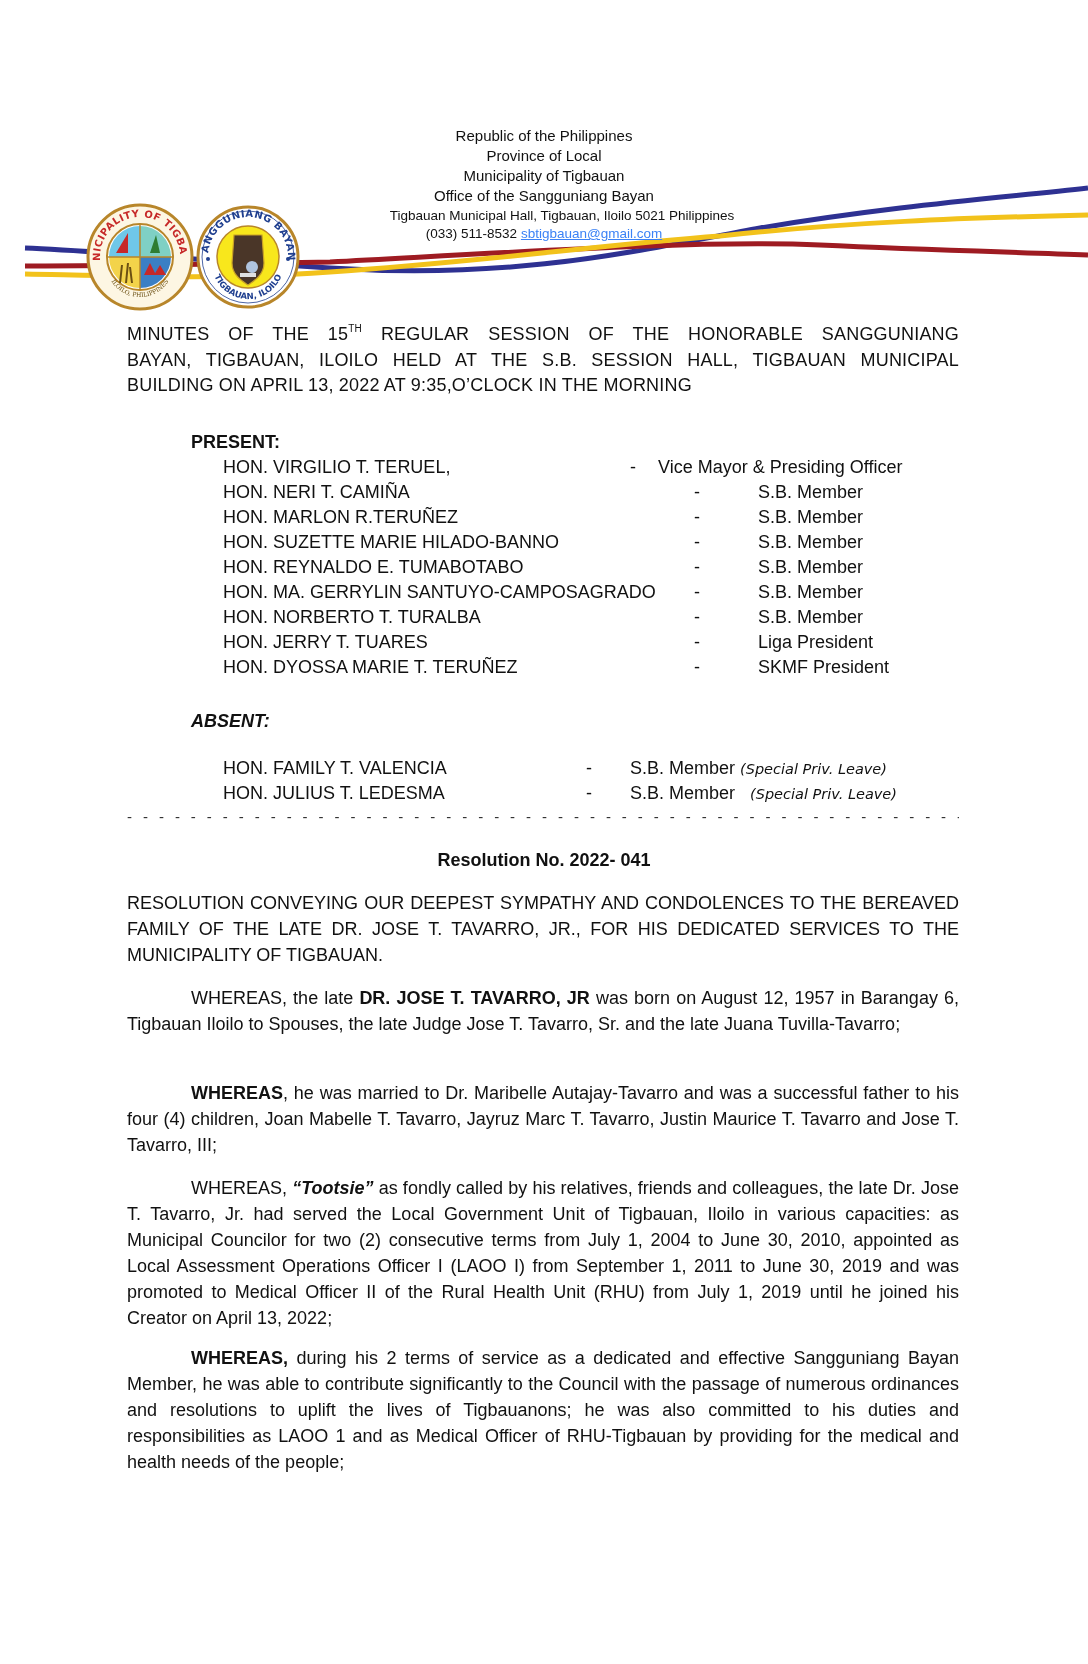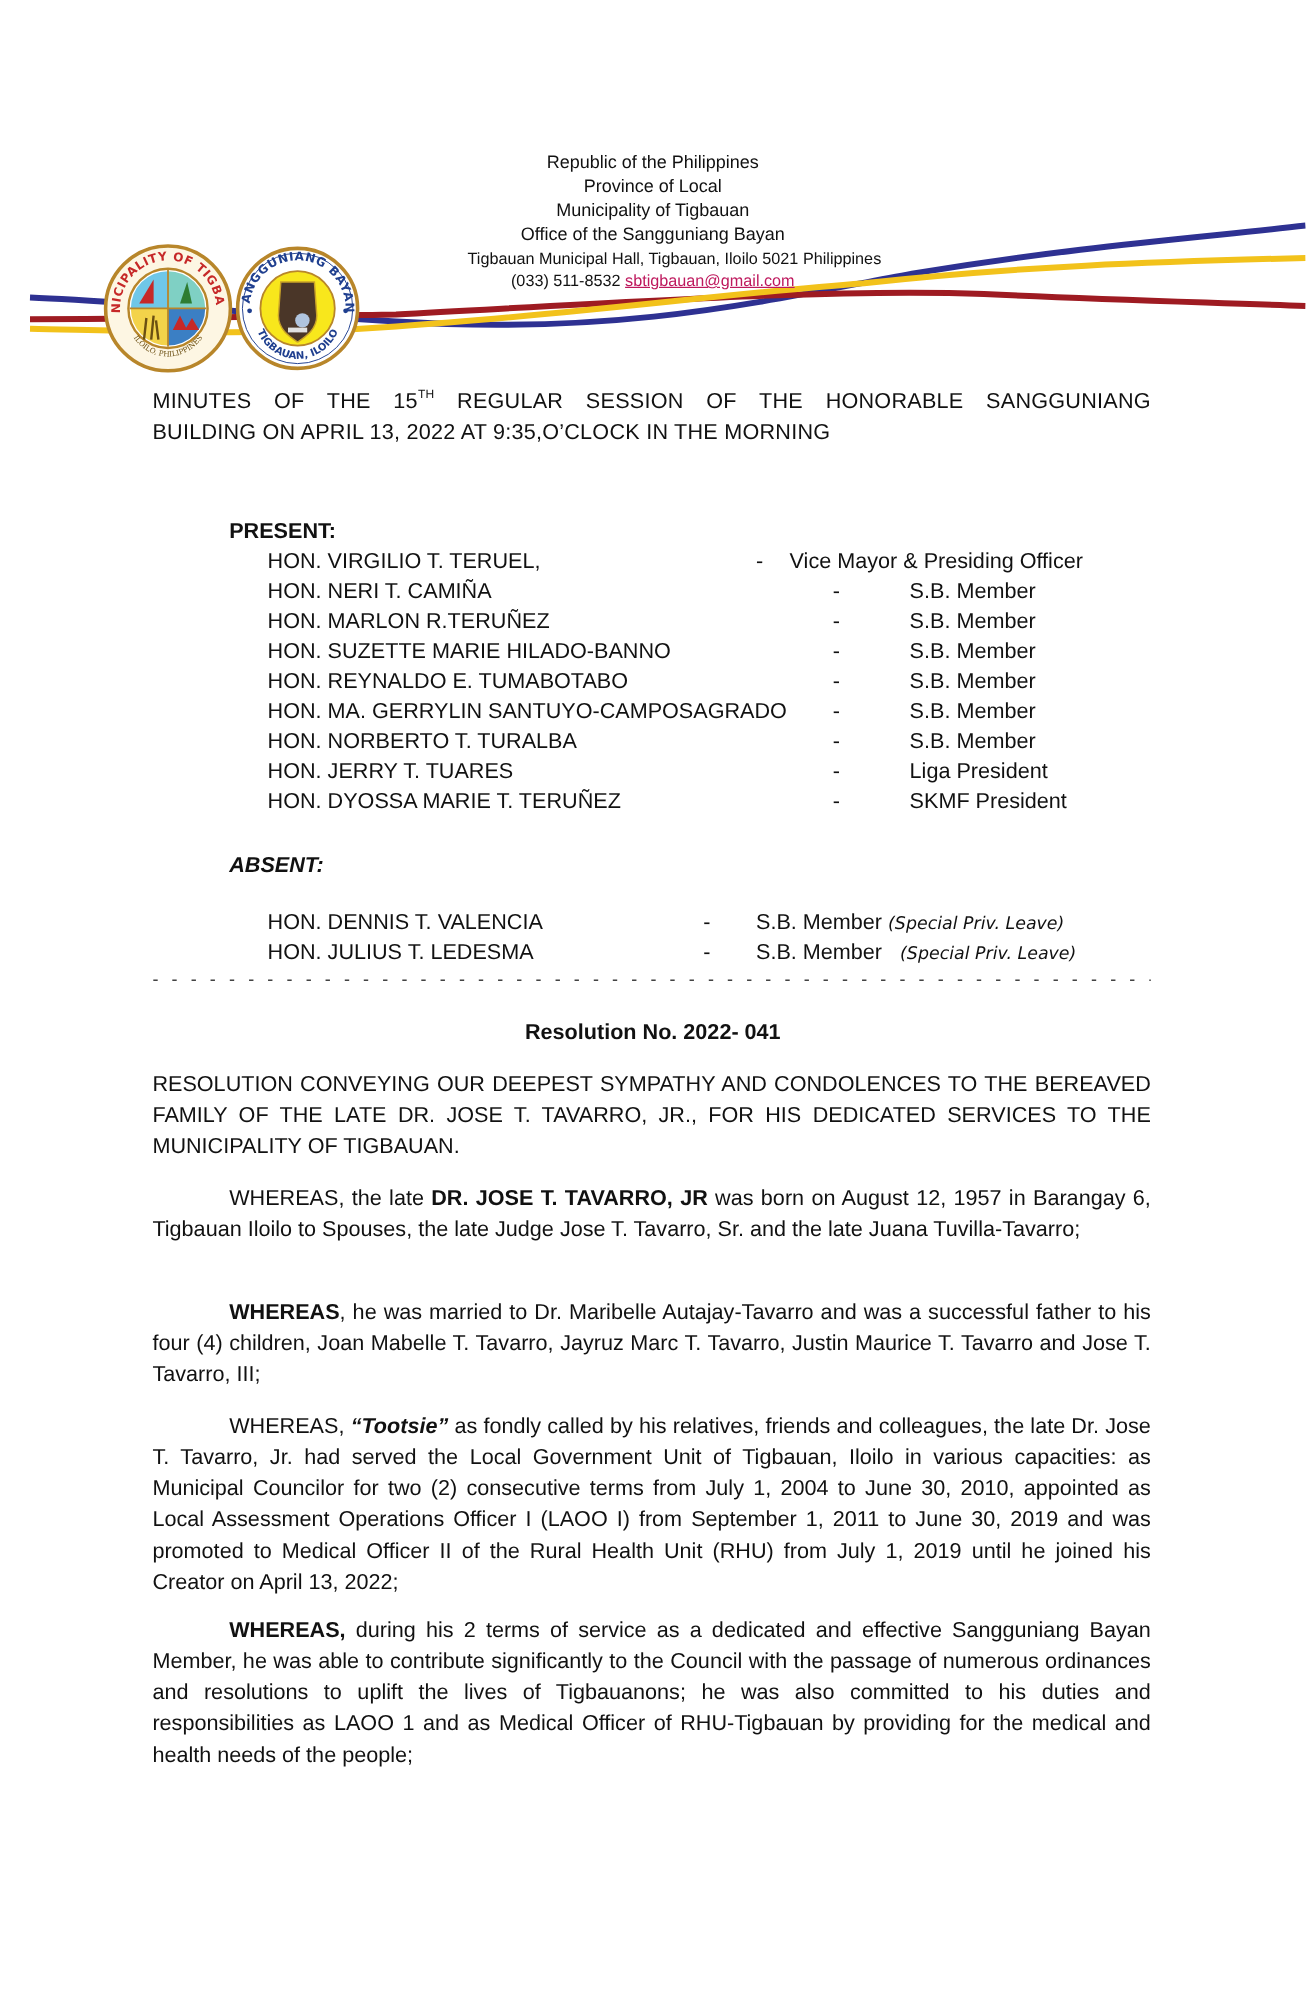--- a/index.html
+++ b/index.html
@@ -1,21 +1,21 @@
 <!DOCTYPE html>
 <html><head>
 <meta charset="utf-8">
 <style>
   html, body { margin: 0; padding: 0; background: #ffffff; }
   body { width: 1088px; height: 1664px; position: relative; overflow: hidden;
          font-family: "Liberation Sans", sans-serif; color: #111; }
   .hdr-line { position: absolute; left: 0; width: 1088px; text-align: center;
               font-size: 15px; line-height: 20px; color: #111; }
   .hdr-line.small { font-size: 13.5px; }
-  .hdr-link { color: #be185d; text-decoration: underline; }
+  .hdr-link { color: #3b82f6; text-decoration: underline; }
   .ribbon { position: absolute; left: 0; top: 0; }
   .seal { position: absolute; }
   .title { position: absolute; left: 127px; width: 832px; font-size: 18px; line-height: 25.5px;
            text-align: justify; text-align-last: left; letter-spacing: 0.2px; }
   .title .line { display: block; text-align: justify; text-align-last: justify; }
   .title .line.last { text-align-last: left; }
   .title sup { font-size: 10px; vertical-align: 8px; line-height: 0; }
   .section-label { position: absolute; left: 191px; font-size: 18px; font-weight: bold; }
   .section-label.italic { font-style: italic; }
   .row { position: absolute; left: 0; width: 1088px; font-size: 18px; line-height: 26px; height: 26px; }
@@ -90,20 +90,21 @@
 <div class="hdr-line" style="top:166px;">Municipality of Tigbauan</div>
 <div class="hdr-line" style="top:186px;">Office of the Sangguniang Bayan</div>
 <div class="hdr-line small" style="top:206px;padding-left:18px;">Tigbauan Municipal Hall, Tigbauan, Iloilo 5021 Philippines</div>
 <div class="hdr-line small" style="top:224px;">
   <span>(033) 511-8532</span>
   <span class="hdr-link">sbtigbauan@gmail.com</span>
 </div>
 
 <div class="title" style="top:322px;">
   <span class="line"><span>MINUTES OF THE 15</span><sup>TH</sup><span> REGULAR SESSION OF THE HONORABLE SANGGUNIANG</span></span>
+  <span class="line">BAYAN,  TIGBAUAN, ILOILO HELD AT THE S.B. SESSION HALL, TIGBAUAN MUNICIPAL</span>
   <span class="line last">BUILDING ON APRIL 13, 2022 AT 9:35,O’CLOCK IN THE MORNING</span>
 </div>
 
 <div class="section-label" style="top:432px;">PRESENT:</div>
 
 <div class="row" style="top:454px;">
   <span class="name">HON. VIRGILIO T. TERUEL,</span>
   <span class="dash" style="left:630px;">-</span>
   <span class="role" style="left:658px;">Vice Mayor &amp; Presiding Officer</span>
 </div>
@@ -144,21 +145,21 @@
 </div>
 <div class="row" style="top:654px;">
   <span class="name">HON. DYOSSA MARIE T. TERUÑEZ</span>
   <span class="dash" style="left:694px;">-</span>
   <span class="role" style="left:758px;">SKMF President</span>
 </div>
 
 <div class="section-label italic" style="top:711px;">ABSENT:</div>
 
 <div class="row" style="top:755px;">
-  <span class="name">HON. DENNIS T. VALENCIA</span>
+  <span class="name">HON. FAMILY T. VALENCIA</span>
   <span class="dash" style="left:586px;">-</span>
   <span class="role" style="left:630px;"><span>S.B. Member</span> <span class="note">(Special Priv. Leave)</span></span>
 </div>
 <div class="row" style="top:780px;">
   <span class="name">HON. JULIUS T. LEDESMA</span>
   <span class="dash" style="left:586px;">-</span>
   <span class="role" style="left:630px;"><span>S.B. Member</span>&nbsp;&nbsp; <span class="note">(Special Priv. Leave)</span></span>
 </div>
 
 <div class="divider" style="top:808px;">- - - - - - - - - - - - - - - - - - - - - - - - - - - - - - - - - - - - - - - - - - - - - - - - - - - - - - - - - - - - - - - - - - - - - - - - - - - - - - -</div>

